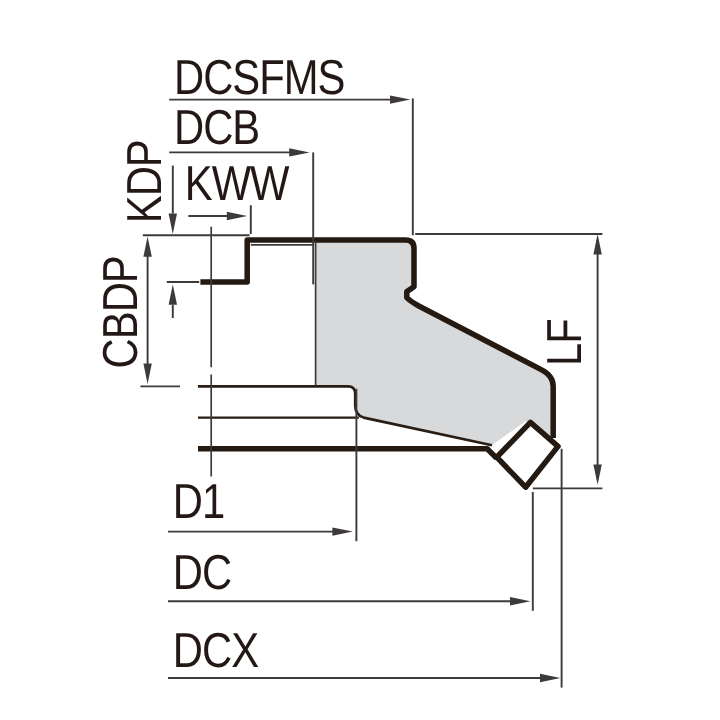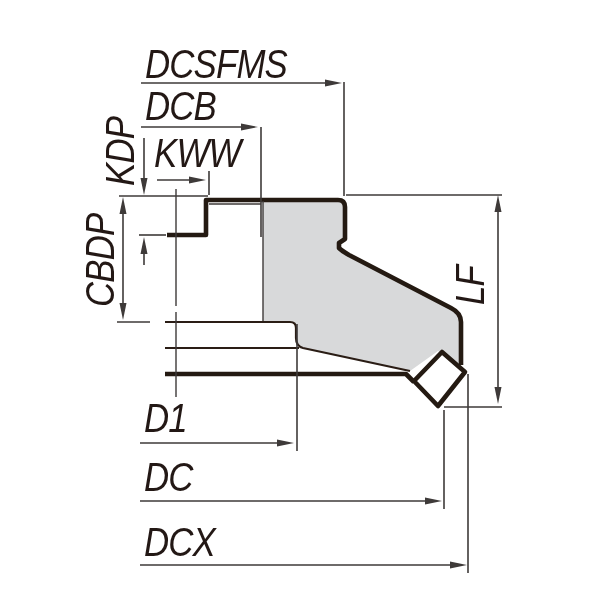--- a/index.html
+++ b/index.html
@@ -1,16 +1,16 @@
 <!DOCTYPE html>
 <html><head>
 <meta charset="utf-8">
 <style>
   html,body{margin:0;padding:0;background:#ffffff;}
-  .stage{position:relative;width:600px;height:600px;background:#ffffff;overflow:hidden;font-style:italic;}
+  .stage{position:relative;width:600px;height:600px;background:#ffffff;overflow:hidden;}
   svg{display:block;}
   .thin{stroke:#3e3a39;stroke-width:1.6;fill:none;}
   .hair{stroke:#3e3a39;stroke-width:1.4;fill:none;}
   .med{stroke:#2a1d15;stroke-width:2.2;fill:none;}
   .med2{stroke:#2a1d15;stroke-width:1.8;fill:none;}
   .thick{stroke:#241a12;stroke-width:4.6;fill:none;stroke-linejoin:round;}
   .arrow{fill:#3e3a39;stroke:none;}
   .lbl{font-family:"Liberation Sans","DejaVu Sans",sans-serif;
        font-size:41px;letter-spacing:-1px;fill:#231815;}
 </style>

